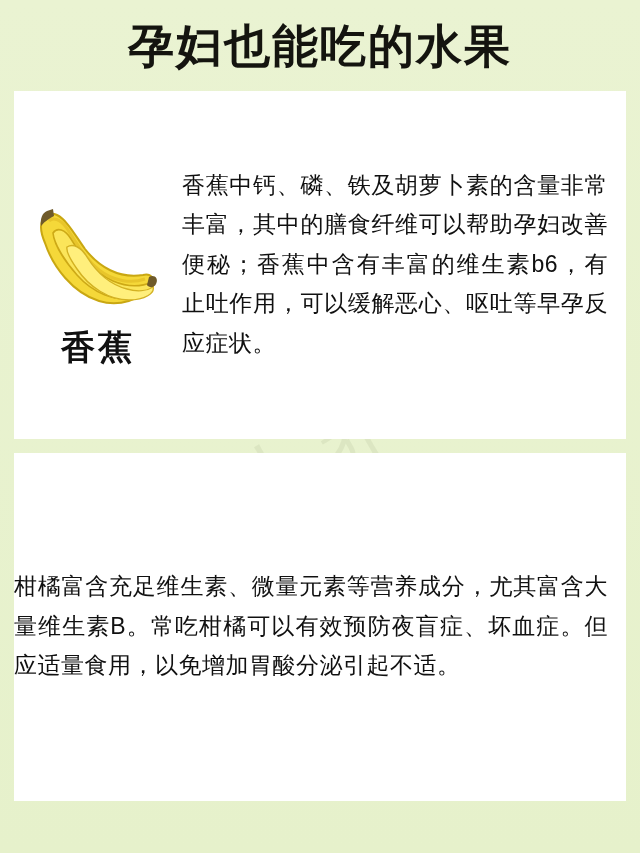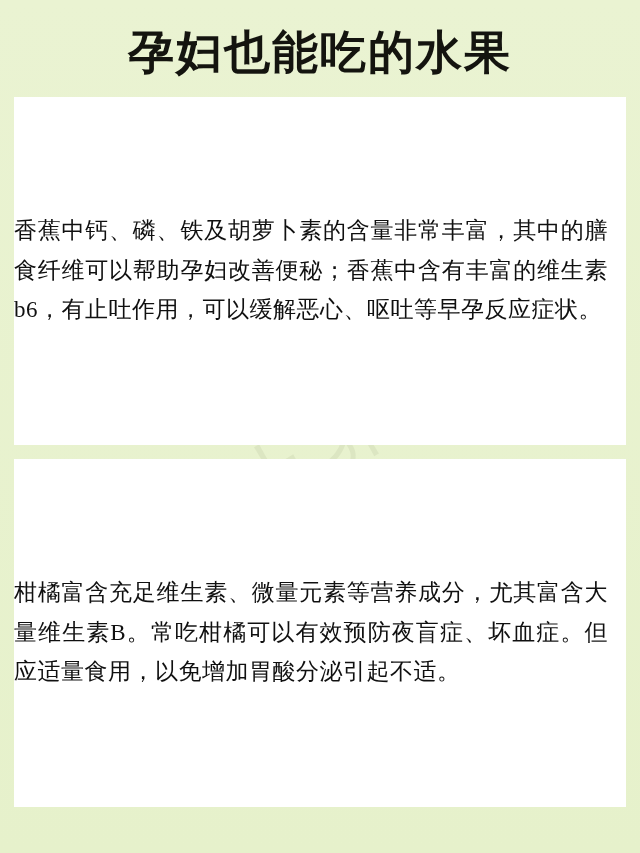--- a/index.html
+++ b/index.html
@@ -12,21 +12,21 @@
     background: #e8f2cf;
     font-family: "Liberation Sans", sans-serif;
     overflow: hidden;
   }
   .page {
     position: relative;
     width: 640px;
     height: 853px;
     background: linear-gradient(180deg, #eaf3d2 0%, #e6f1cb 100%);
     box-sizing: border-box;
-    padding: 6px 14px;
+    padding: 0 14px;
   }
   .title {
     text-align: center;
     font-family: "Liberation Serif", serif;
     font-weight: bold;
     font-size: 46px;
     letter-spacing: 2px;
     color: #14140f;
     padding: 22px 0 18px 0;
     line-height: 1.1;
@@ -70,21 +70,21 @@
     color: #111;
     letter-spacing: 3px;
     margin-top: 6px;
   }
   .text-col {
     flex: 1;
     box-sizing: border-box;
     padding: 10px 18px 10px 0;
   }
   .body-text {
-    font-family: Liberation Serif, serif;
+    font-family: Liberation Sans, sans-serif;
     font-size: 23px;
     line-height: 1.72;
     color: #101010;
     letter-spacing: 0.5px;
     text-align: justify;
     margin: 0;
   }
   
   .watermark {
     position: absolute;
@@ -107,20 +107,35 @@
 </head>
 <body>
 
 <div class="page">
 
   <div class="watermark">香上养生</div>
 
   <div class="title">孕妇也能吃的水果</div>
 
   <div class="card card-banana">
+    <div class="fruit-col">
+      <div class="fruit-art">
+        <svg viewBox="0 0 150 150" width="150" height="150" aria-hidden="true">
+          <g>
+            <path d="M18 58 C18 48 26 42 34 46 C44 51 52 66 62 80 C76 98 96 110 120 106 C128 104 133 110 128 117 C118 131 96 138 76 132 C50 124 30 98 22 74 C19 67 18 62 18 58 Z" fill="#f5d839" stroke="#c9a712" stroke-width="2"></path>
+            <path d="M26 52 C30 48 37 50 43 58 C54 74 62 90 76 101 C90 112 108 115 122 110" fill="none" stroke="#e8c52b" stroke-width="3"></path>
+            <path d="M30 64 C34 58 42 60 48 70 C60 90 72 104 90 112 C104 118 118 118 129 113 C133 118 127 126 112 129 C92 133 70 124 54 106 C40 90 31 74 30 64 Z" fill="#fbe55a" stroke="#cda916" stroke-width="1.6"></path>
+            <path d="M44 78 C50 74 58 78 64 88 C74 104 88 116 104 120 C114 123 124 122 130 118 C132 124 122 131 106 131 C86 131 66 118 54 100 C47 90 43 82 44 78 Z" fill="#ffef7c" stroke="#d3b122" stroke-width="1.4"></path>
+            <path d="M18 57 C17 50 19 44 24 42 L30 40 L31 47 C27 49 22 52 18 57 Z" fill="#6f5a2a"></path>
+            <path d="M126 108 C131 105 136 109 133 115 C131 119 126 119 124 116 Z" fill="#6f5a2a"></path>
+          </g>
+        </svg>
+      </div>
+      <div class="fruit-label">香蕉</div>
+    </div>
     <div class="text-col">
       <p class="body-text">香蕉中钙、磷、铁及胡萝卜素的含量非常丰富，其中的膳食纤维可以帮助孕妇改善便秘；香蕉中含有丰富的维生素b6，有止吐作用，可以缓解恶心、呕吐等早孕反应症状。</p>
     </div>
   </div>
 
   <div class="card card-orange">
     <div class="text-col">
       <p class="body-text">柑橘富含充足维生素、微量元素等营养成分，尤其富含大量维生素B。常吃柑橘可以有效预防夜盲症、坏血症。但应适量食用，以免增加胃酸分泌引起不适。</p>
     </div>
   </div>

